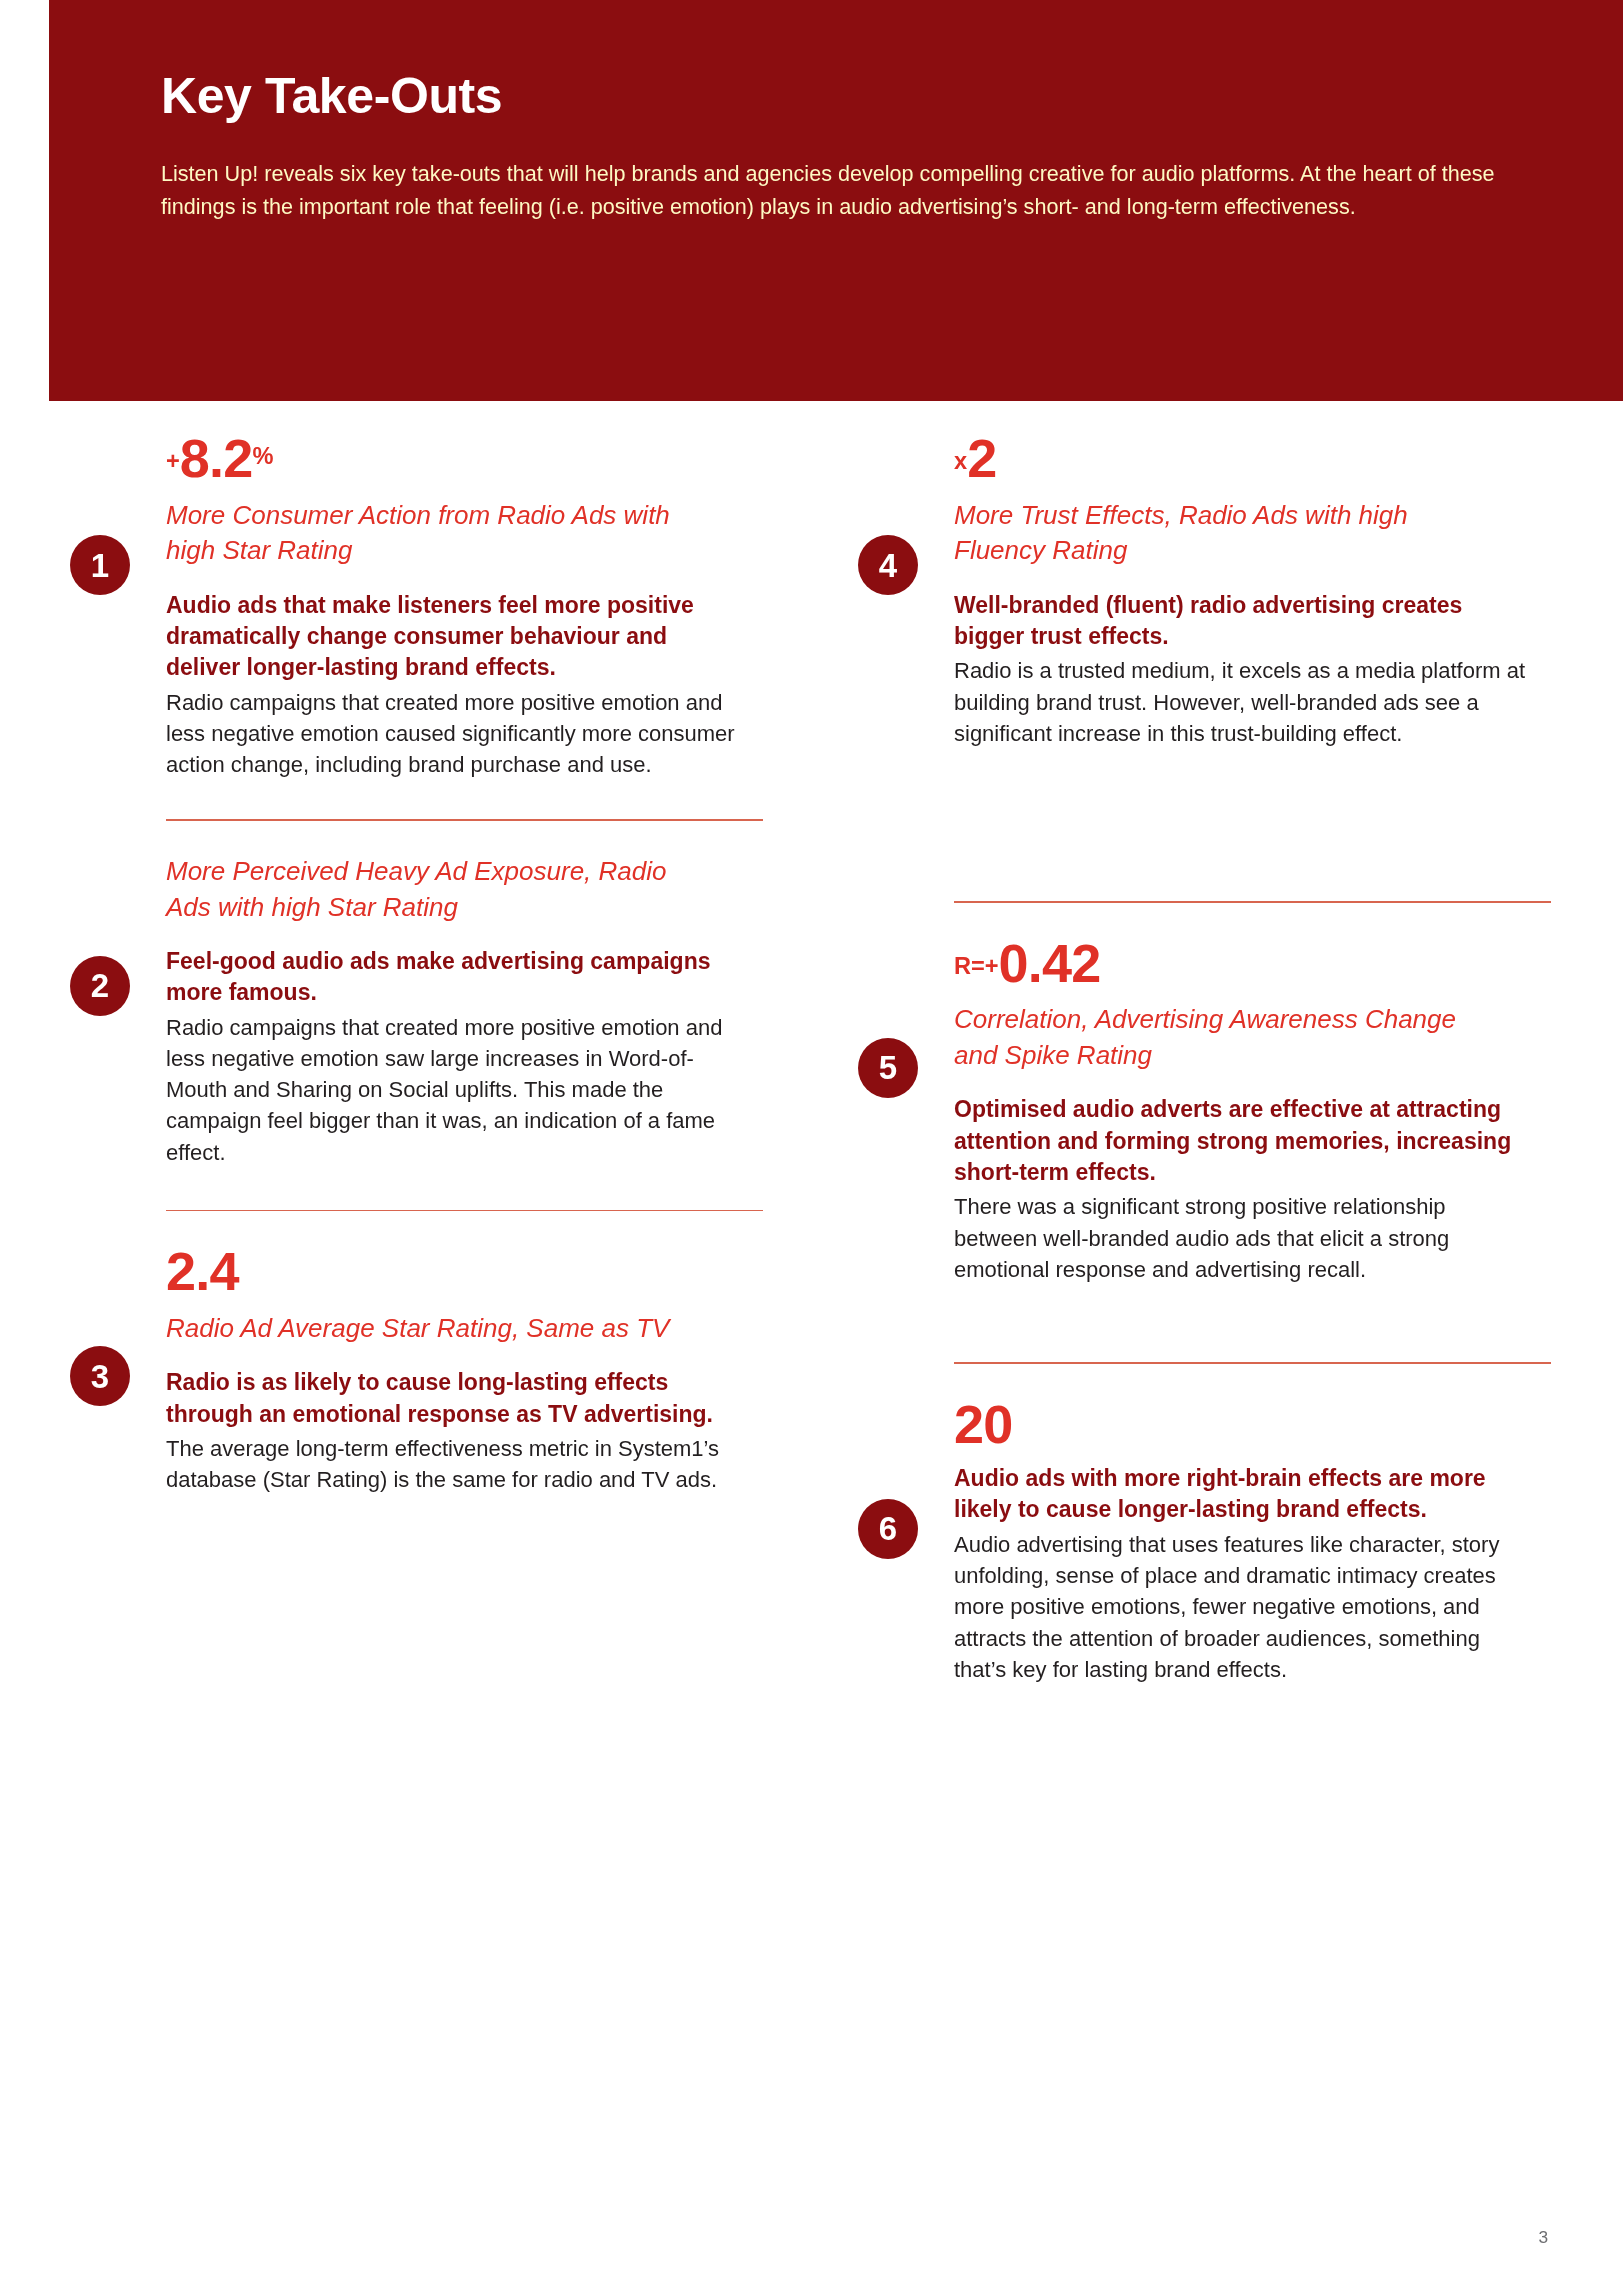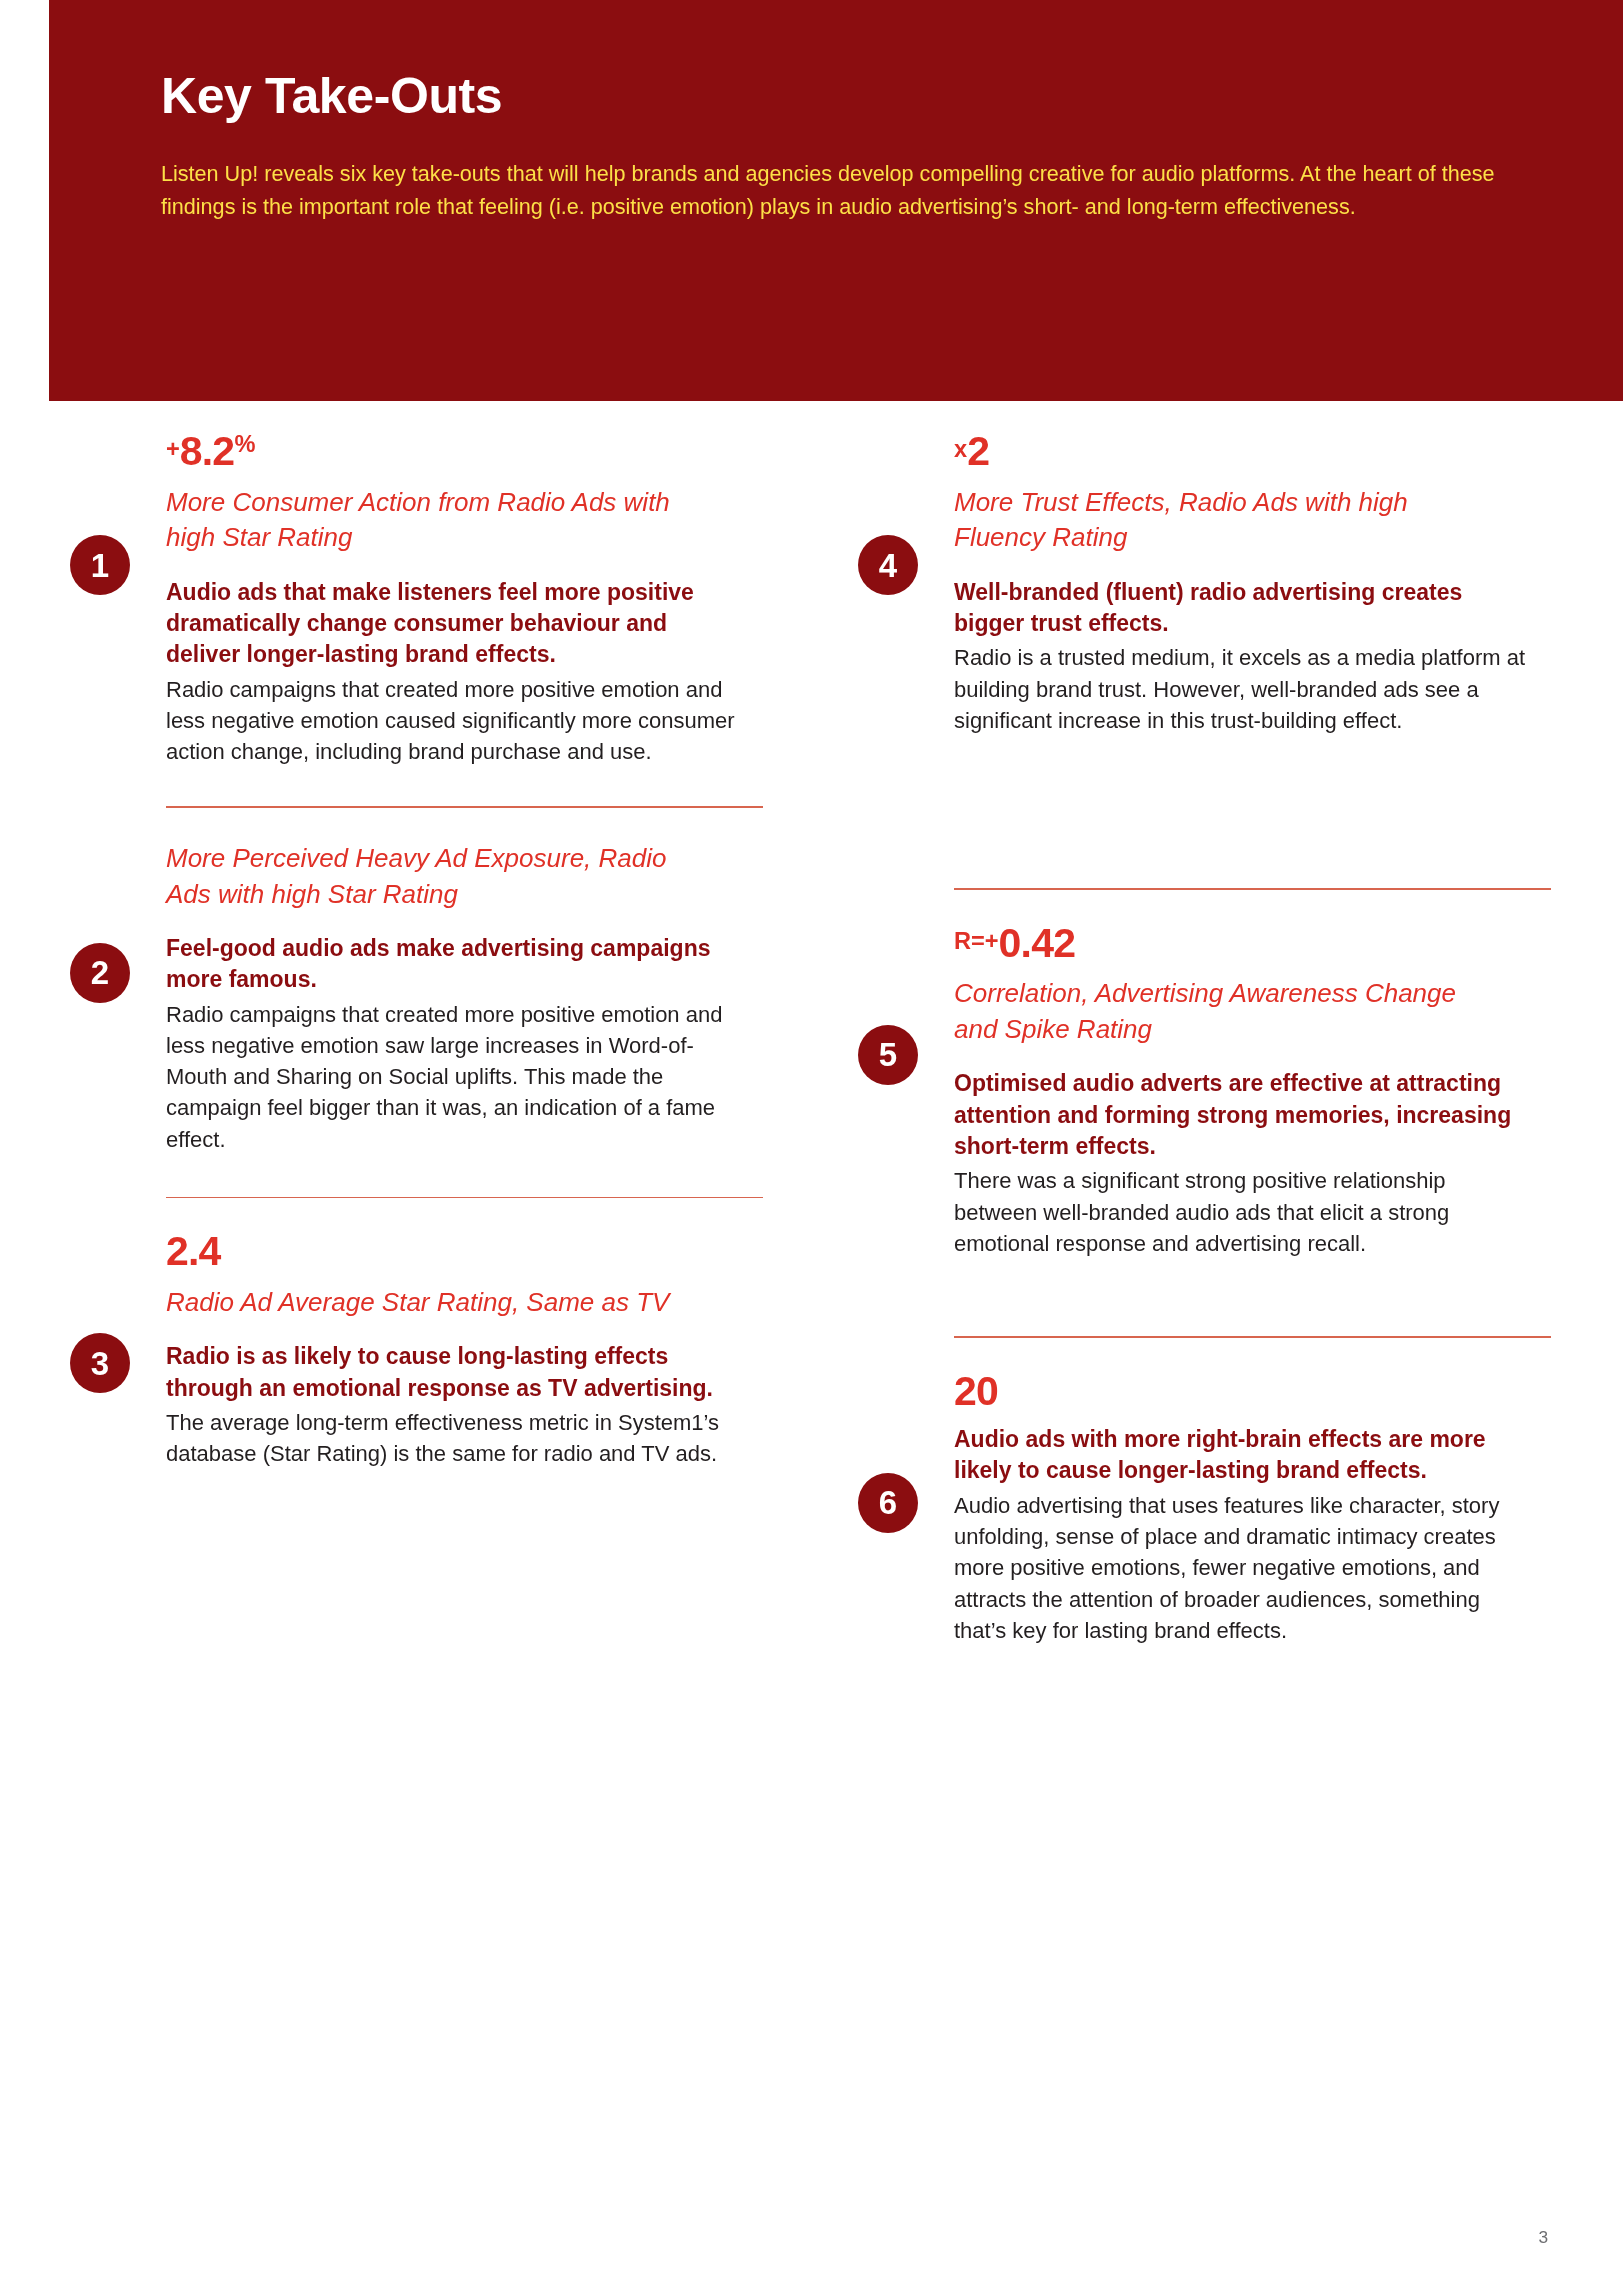--- a/index.html
+++ b/index.html
@@ -31,21 +31,21 @@
     font-size: 50px;
     font-weight: bold;
     color: #ffffff;
     letter-spacing: -0.4px;
     margin: 0 0 33px 0;
     line-height: 1.1;
   }
   .header-intro {
     font-size: 21.6px;
     line-height: 1.55;
-    color: #fde047;
+    color: #fef9c3;
     max-width: 1414px;
     font-weight: 400;
   }
 
   
   .content {
     position: absolute;
     left: 0;
     top: 401px;
     width: 1623px;
@@ -84,21 +84,21 @@
     font-weight: bold;
     line-height: 1;
     margin-bottom: 12.6px;
     white-space: nowrap;
   }
   .stat .pre {
     font-size: 23.6px;
     vertical-align: 7.9px;
   }
   .stat .big {
-    font-size: 41px;
+    font-size: 54px;
     letter-spacing: -0.8px;
   }
   .stat .suf {
     font-size: 23.6px;
     vertical-align: 12.6px;
   }
 
   .stat-desc {
     color: #e03127;
     font-style: italic;

